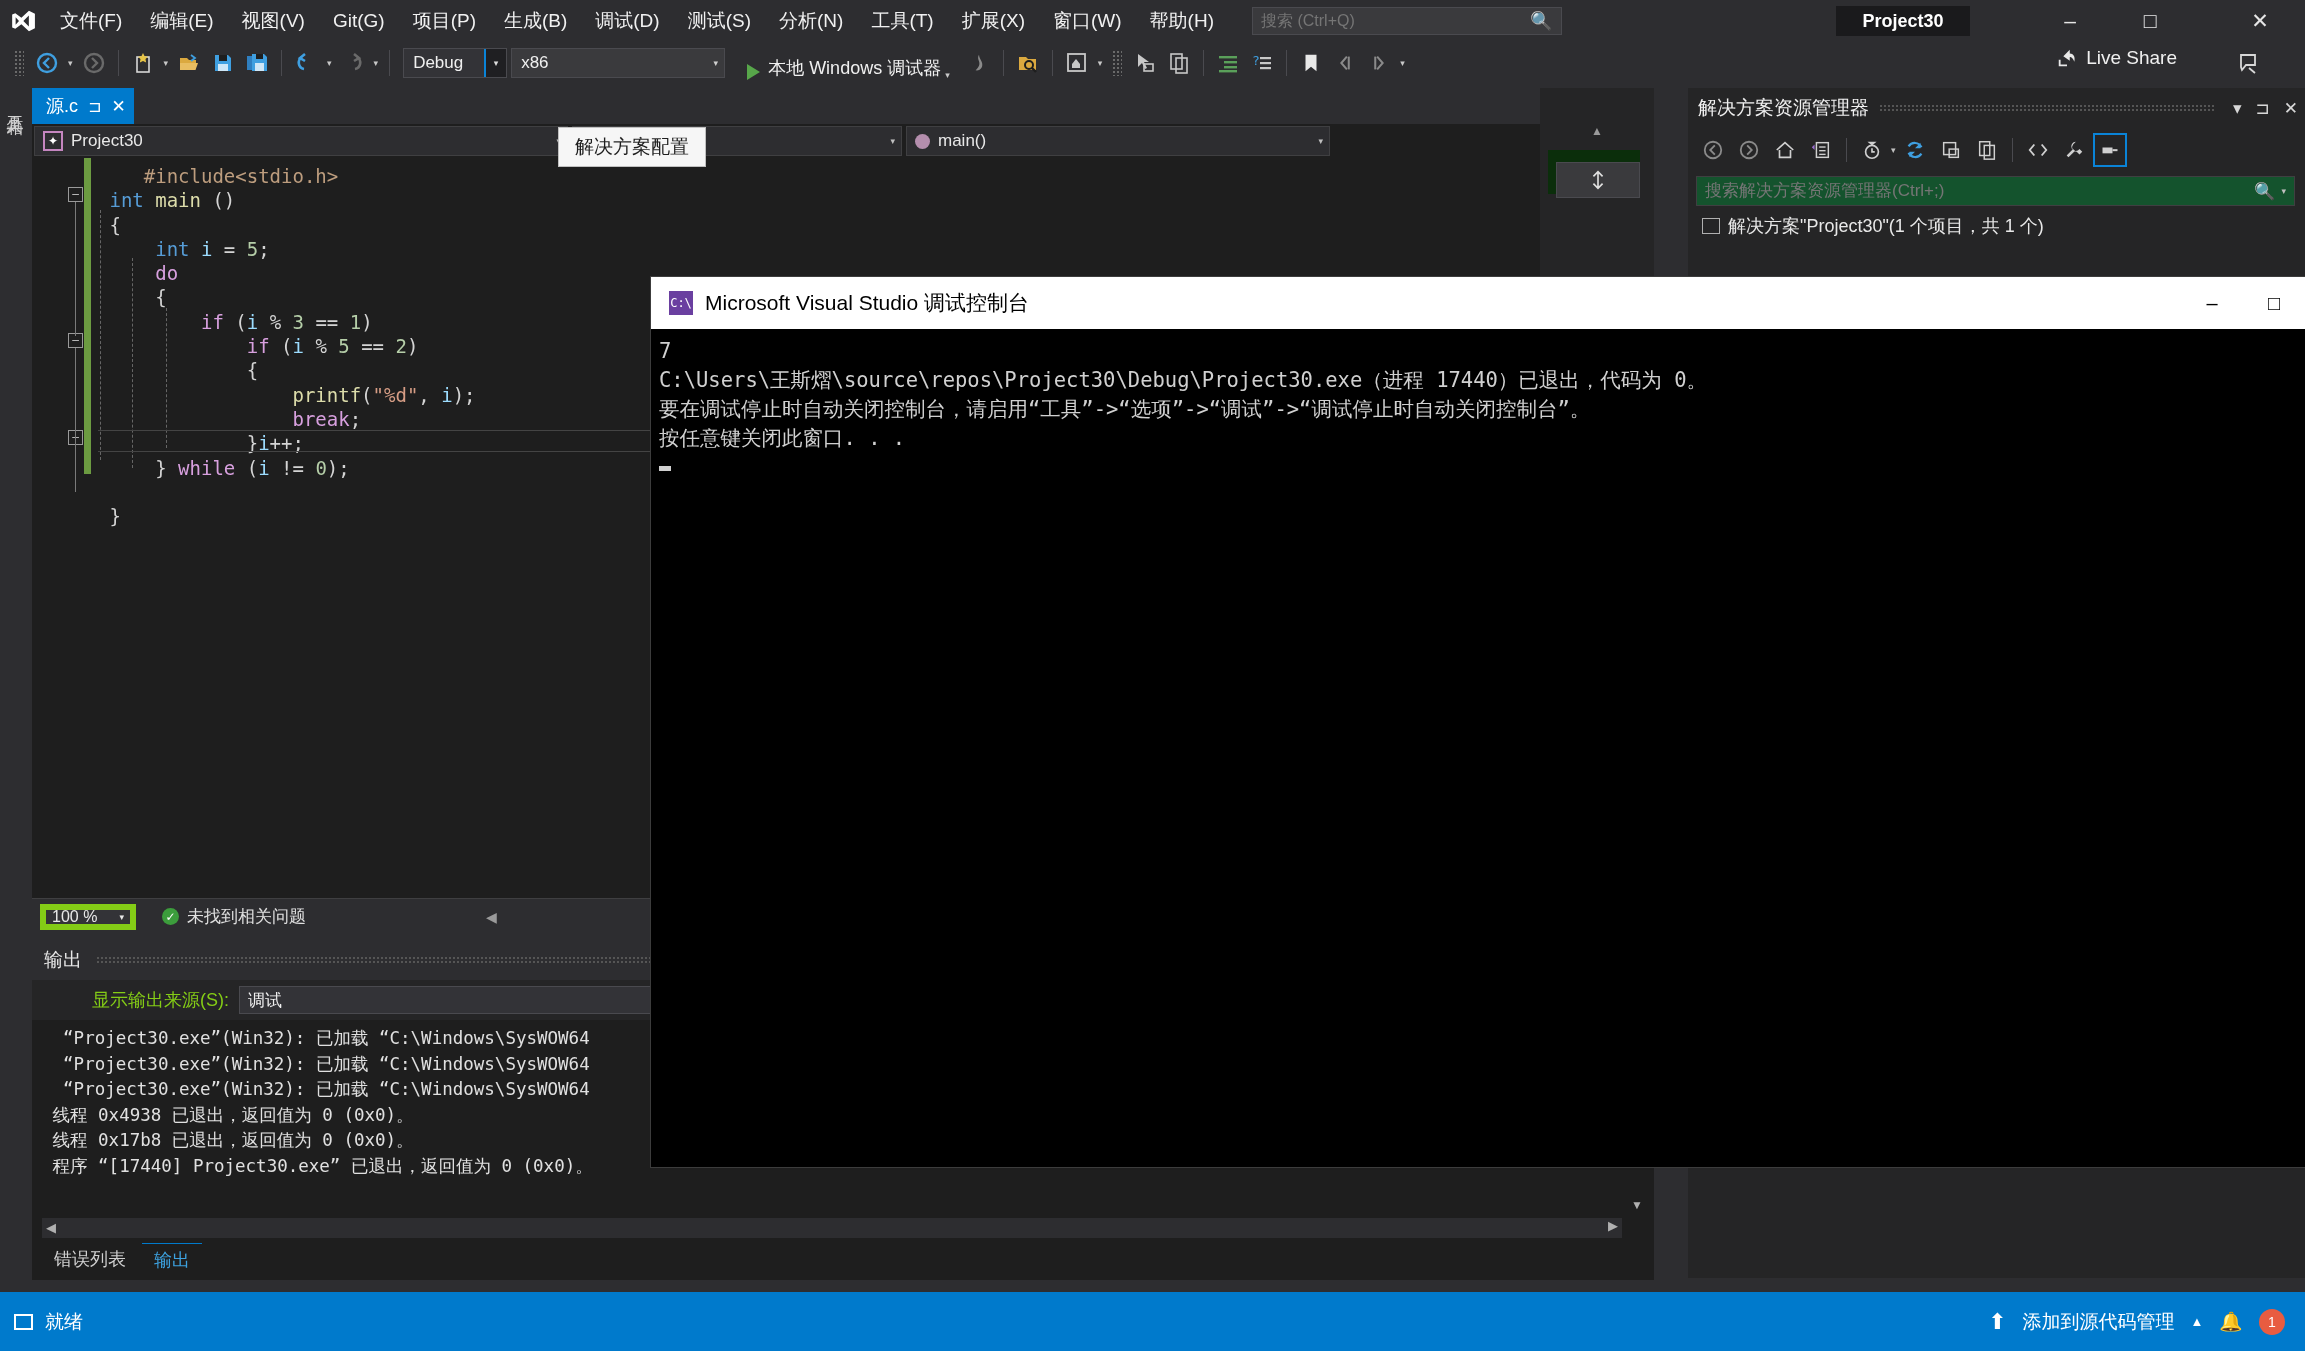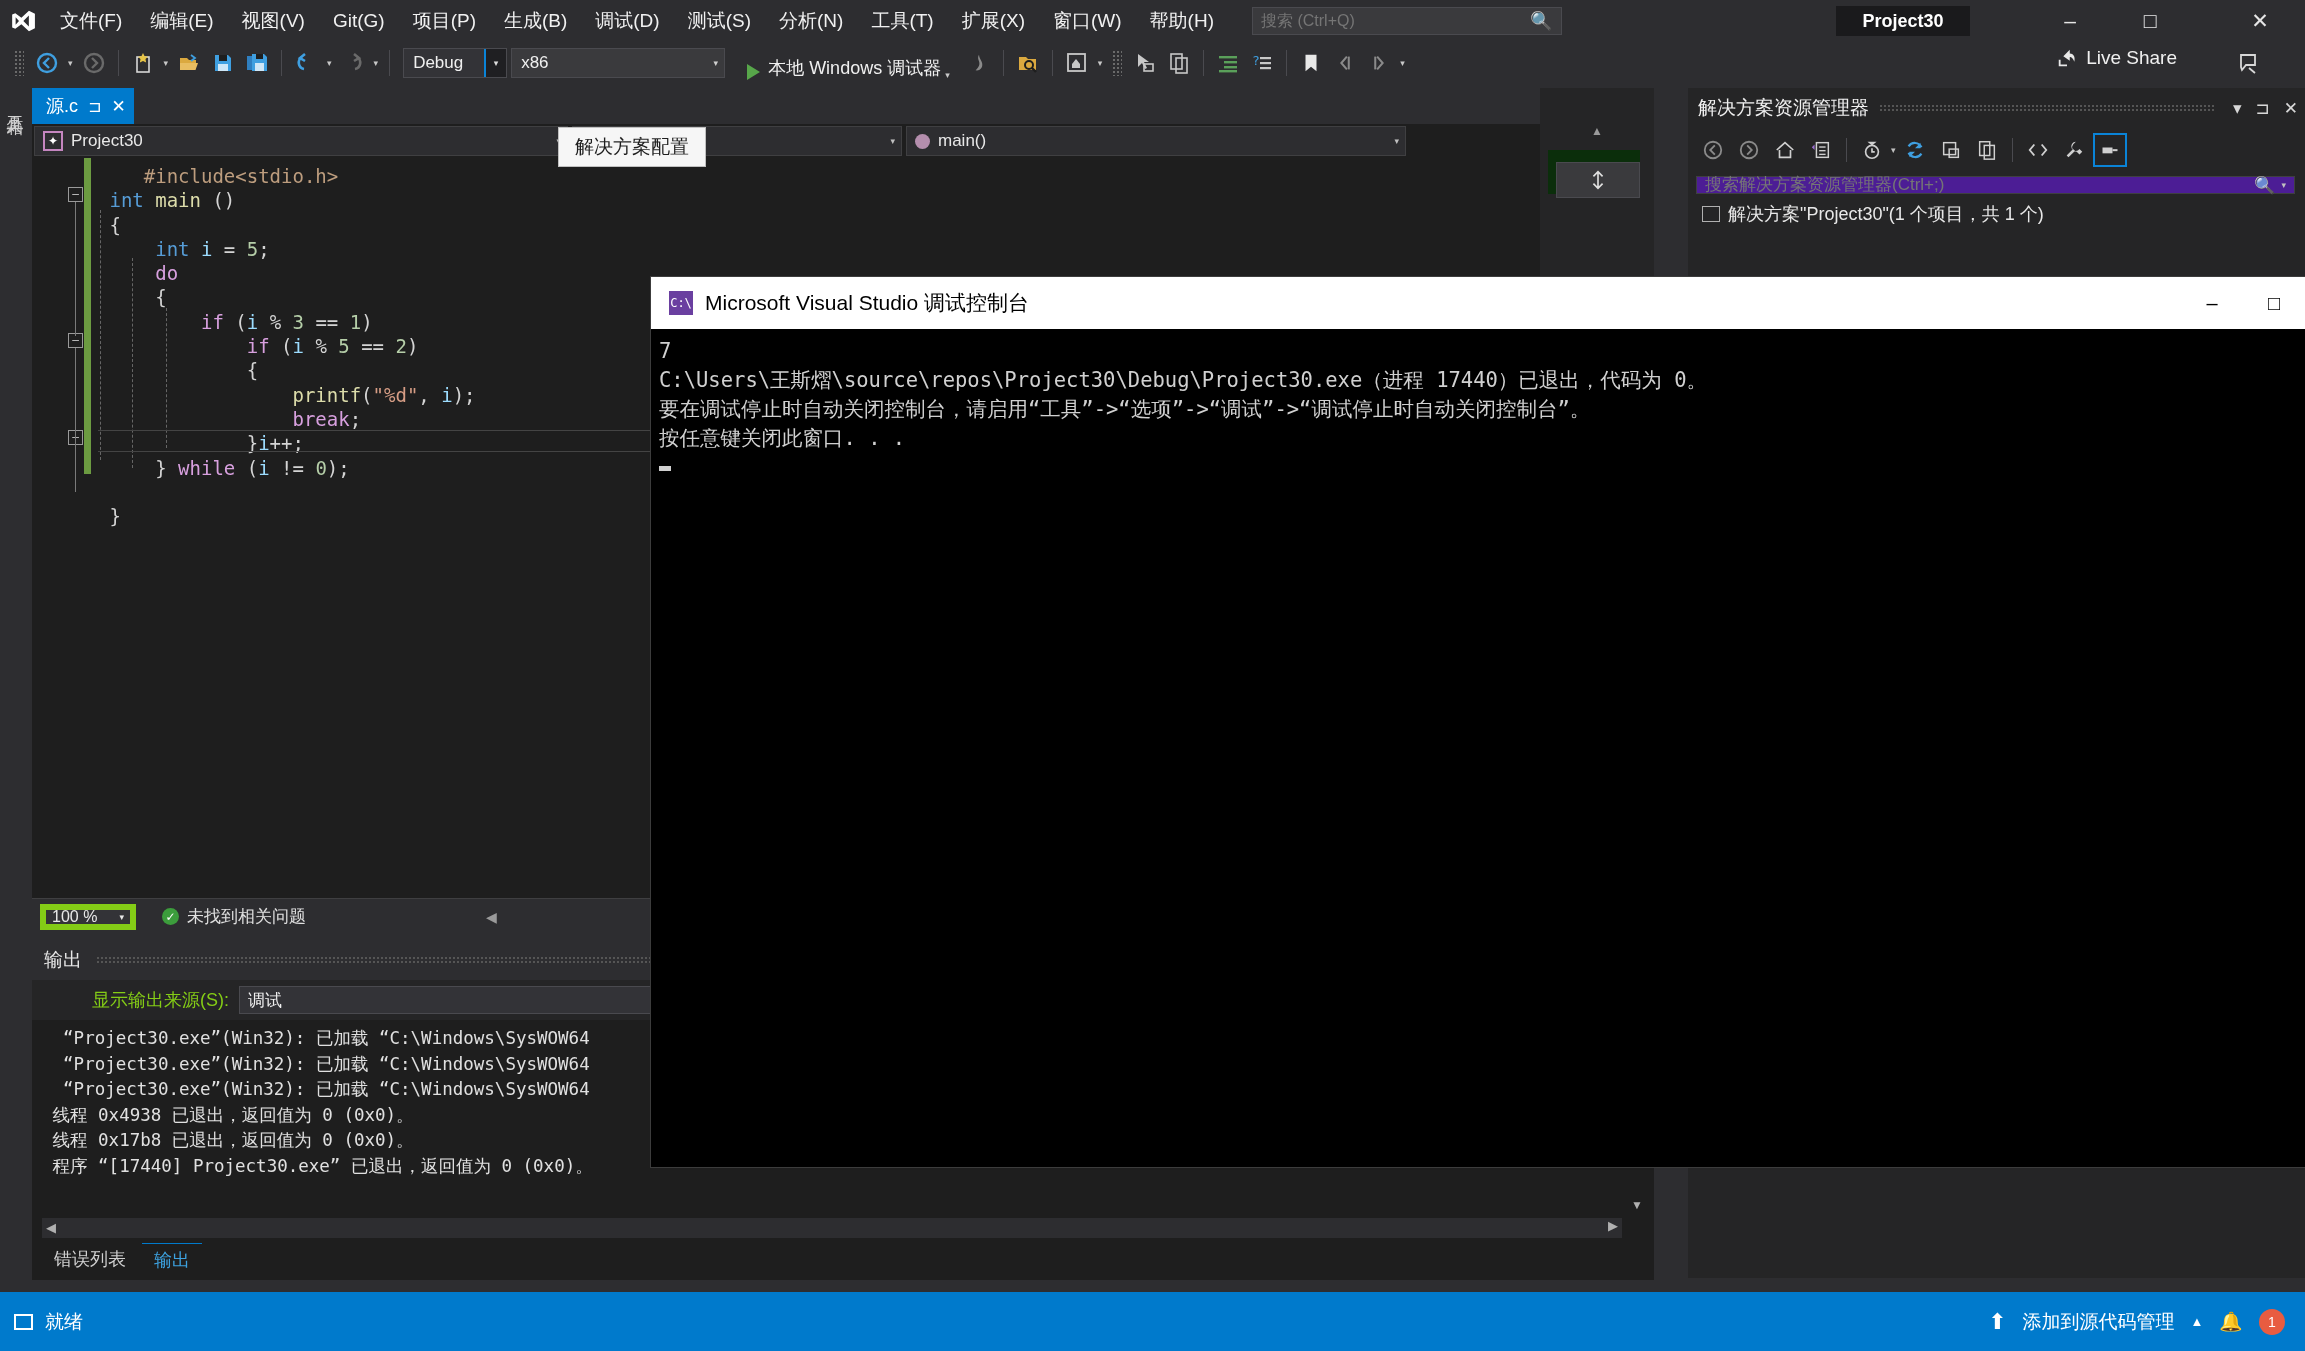--- a/index.html
+++ b/index.html
@@ -100,21 +100,21 @@
   .tabstrip-right span { color: #c8c8c8; font-size: 14px; }
 
   .navbar { position: absolute; left: 0; top: 36px; width: 100%; height: 34px; background: #1e1e1e; display: flex; gap: 4px; padding: 2px 2px; }
   .nav-combo {
     height: 30px; background: #2d2d30; border: 1px solid #3f3f41;
     display: flex; align-items: center; color: #e8e8e8; font-size: 17px; padding: 0 6px 0 8px; gap: 8px;
   }
   .nav-combo .cd { margin-left: auto; font-size: 9px; color: #c0c0c0; }
   #nav-project { width: 534px; }
   #nav-scope { width: 330px; }
-  #nav-member { width: 500px; }
+  #nav-member { width: 424px; }
   .member-icon { width: 15px; height: 15px; border-radius: 50%; background: #b48ead; display:inline-block; }
   .proj-icon { width: 20px; height: 20px; border: 2px solid #c586c0; display:flex; align-items:center; justify-content:center; color:#fff; font-size:12px; }
 
   .codepane { position: absolute; left: 0; top: 70px; right: 0; bottom: 52px; background: #1e1e1e; overflow: hidden; }
   .gutter-margin { position: absolute; left: 0; top: 0; width: 52px; bottom: 0; background: #1e1e1e; }
   .change-bar { position: absolute; left: 52px; top: 0; width: 7px; height: 316px; background: #6c9b41; }
   .code {
     position: absolute; left: 66px; top: 6px; right: 0; bottom: 0;
     font-family: "DejaVu Sans Mono", "Liberation Mono", monospace;
     font-size: 19px; line-height: 24.3px; white-space: pre; color: #d4d4d4;
@@ -170,21 +170,21 @@
 
   
   .solexp { position: absolute; left: 1688px; top: 88px; width: 617px; height: 1190px; background: #252526; }
   .se-header { height: 40px; display: flex; align-items: center; color: #f0f0f0; font-size: 19px; padding-left: 10px; }
   .se-dots { flex:1; height: 8px; margin: 0 10px; background-image: radial-gradient(#555 1px, transparent 1px); background-size: 4px 4px; }
   .se-hicon { color: #d8d8d8; font-size: 17px; padding: 0 7px; }
   .se-toolbar { height: 44px; display: flex; align-items: center; gap: 2px; padding-left: 8px; }
   .se-tb { width: 34px; height: 34px; display: flex; align-items: center; justify-content: center; color: #c8c8c8; font-size: 18px; }
   .se-tb.sel { border: 2px solid #0a84d8; }
   .se-sep { width: 1px; height: 24px; background: #4a4a4f; margin: 0 6px; }
-  .se-search { margin: 4px 10px 0 8px; height: 18px; background: #4c1d95; border: 1px solid #3f3f41;
+  .se-search { margin: 4px 10px 0 8px; height: 30px; background: #14532d; border: 1px solid #3f3f41;
     display: flex; align-items: center; padding: 0 8px; }
   .se-search input { flex: 1; background: transparent; border: none; outline: none; color: #9a9a9a; font-size: 17px; font-family: inherit; }
   .se-tree { padding: 8px 0 0 14px; color: #e8e8e8; font-size: 18px; display: flex; align-items: center; gap: 8px; }
   .se-node-icon { width: 18px; height: 16px; border: 1px solid #b0b0b0; }
 
   
   .console-win {
     position: absolute; left: 651px; top: 277px; width: 1654px; height: 890px;
     background: #000000; box-shadow: 0 0 0 1px #3c3c3c;
   }

